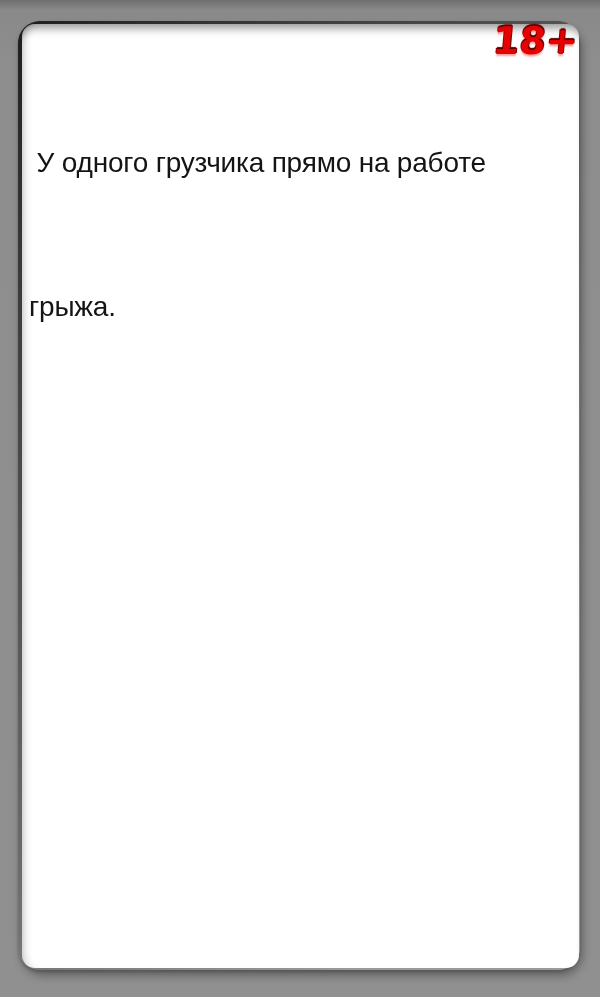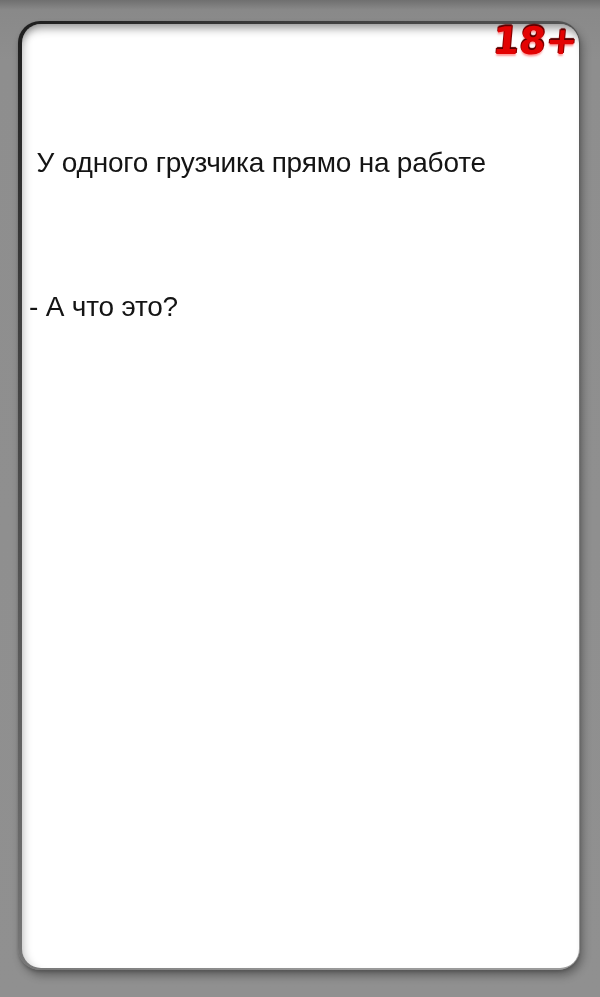--- a/index.html
+++ b/index.html
@@ -23,21 +23,21 @@
     box-shadow: 3px 6px 8px rgba(0,0,0,0.30), 0 2px 3px rgba(0,0,0,0.18);
   }
 
   
   .card {
     position: absolute;
     left: 4px;
     top: 3px;
     right: 1px;
     bottom: 2px;
-    border-radius: 19px;
+    border-radius: 13px;
     background: #ffffff;
     box-shadow:
       inset 0 11px 10px -7px rgba(0,0,0,0.42),
       inset 9px 0 9px -7px rgba(0,0,0,0.22);
   }
 
   .joke-text {
     position: absolute;
     left: 7px;
     top: 18px;
@@ -70,21 +70,21 @@
       0 2px 2px rgba(255,140,140,0.85);
   }
 </style>
 </head>
 <body>
 
 <div class="card-outer">
   <div class="card">
     <div class="joke-text">
       <div class="joke-line"> У одного грузчика прямо на работе</div>
-      <div class="joke-line">- А что это?</div>
+      <div class="joke-line">грыжа.</div>
       
       
       
       
       
       
       
       
       
       

